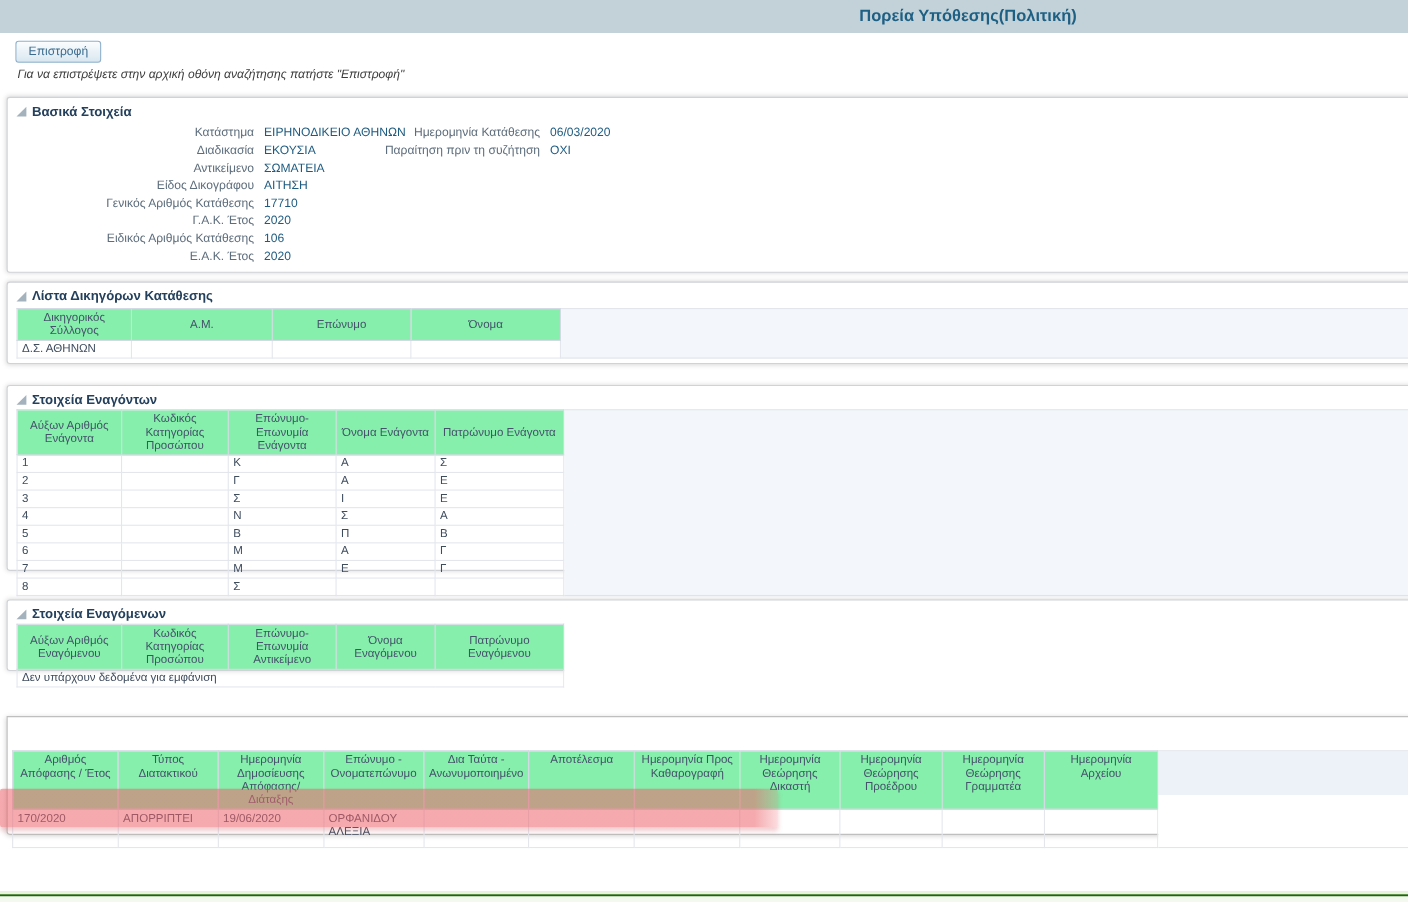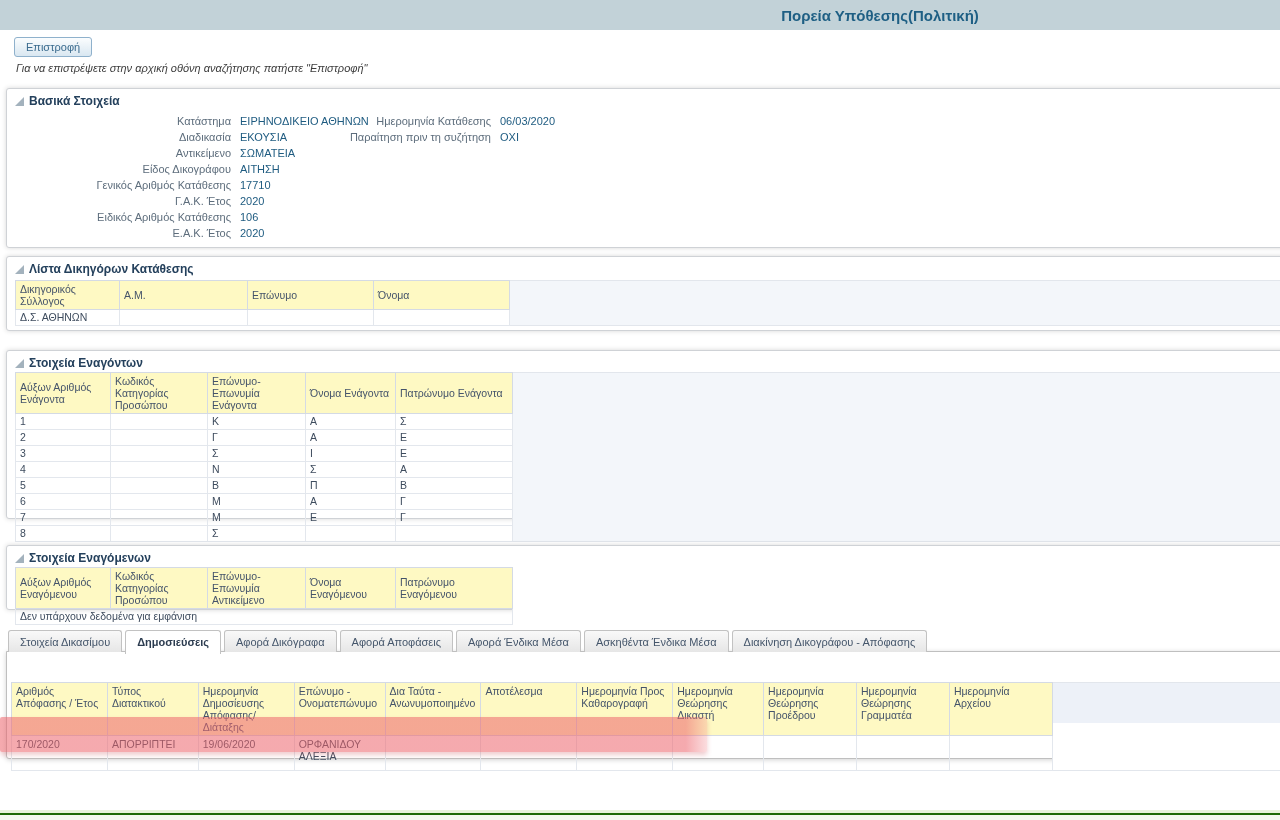--- a/index.html
+++ b/index.html
@@ -32,22 +32,22 @@
   .fields-left  { left:14px; }
   .fields-right { left:332px; }
   .frow { display:flex; height:16px; line-height:16px; font-size:11px; }
   .flabel  { width:210px; text-align:right; padding-right:9px; color:#5d6d7c; white-space:nowrap; }
   .flabel2 { width:152px; text-align:right; padding-right:9px; color:#5d6d7c; white-space:nowrap; }
   .fvalue { color:#1e5b80; white-space:nowrap; }
 
   
   .tbl-wrap { position:absolute; display:flex; align-items:stretch; }
   table.grid { border-collapse:collapse; table-layout:fixed; font-size:10.5px; }
-  table.grid th { background:#fef9c3; border:1px solid #d4dae4; color:#44536a; font-weight:normal;
-                  text-align:left; vertical-align:middle; padding:2px 4px; line-height:12px; }
+  table.grid th { background:#86efac; border:1px solid #d4dae4; color:#44536a; font-weight:normal;
+                  text-align:center; vertical-align:middle; padding:2px 4px; line-height:12px; }
   table.grid td { border:1px solid #e3e7ed; color:#3e4c5e; padding:1px 4px; height:13px;
                   line-height:12px; vertical-align:top; overflow:hidden; white-space:nowrap; }
   .tbl-fill { flex:1; background:#f3f6fa; border:1px solid #e2e6ec; border-left:none; }
   td.empty-cell { border:none; color:#1a6a90; white-space:nowrap; }
 
   
   .tabs { position:absolute; left:8px; top:630px; display:flex; gap:3px; z-index:3; }
   .tab { padding:4px 11px 3px 11px; font-size:11px; color:#45566b; white-space:nowrap;
          background:linear-gradient(#f9f9f9,#e6e6e6); border:1px solid #c2c2c2;
          border-bottom:none; border-radius:3px 3px 0 0; cursor:pointer; height:14px; line-height:14px; }
@@ -290,29 +290,20 @@
         <tbody>
           <tr>
             <td class="empty-cell" colspan="5">Δεν υπάρχουν δεδομένα για εμφάνιση</td>
           </tr>
         </tbody>
       </table>
       <div class="tbl-fill" style="background:#fff; border-color:transparent;"></div>
     </div>
   </div>
 
-  <div class="tabs">
-    <div class="tab">Στοιχεία Δικασίμου</div>
-    <div class="tab active">Δημοσιεύσεις</div>
-    <div class="tab">Αφορά Δικόγραφα</div>
-    <div class="tab">Αφορά Αποφάσεις</div>
-    <div class="tab">Αφορά Ένδικα Μέσα</div>
-    <div class="tab">Ασκηθέντα Ένδικα Μέσα</div>
-    <div class="tab">Διακίνηση Δικογράφου - Απόφασης</div>
-  </div>
 
   <div class="content-box">
     <div class="tbl-wrap dec-table-pos">
       <table class="grid dec t-dec">
         <colgroup>
           <col style="width:95px">
             <col style="width:90px">
             <col style="width:95px">
             <col style="width:90px">
           <col style="width:95px">

